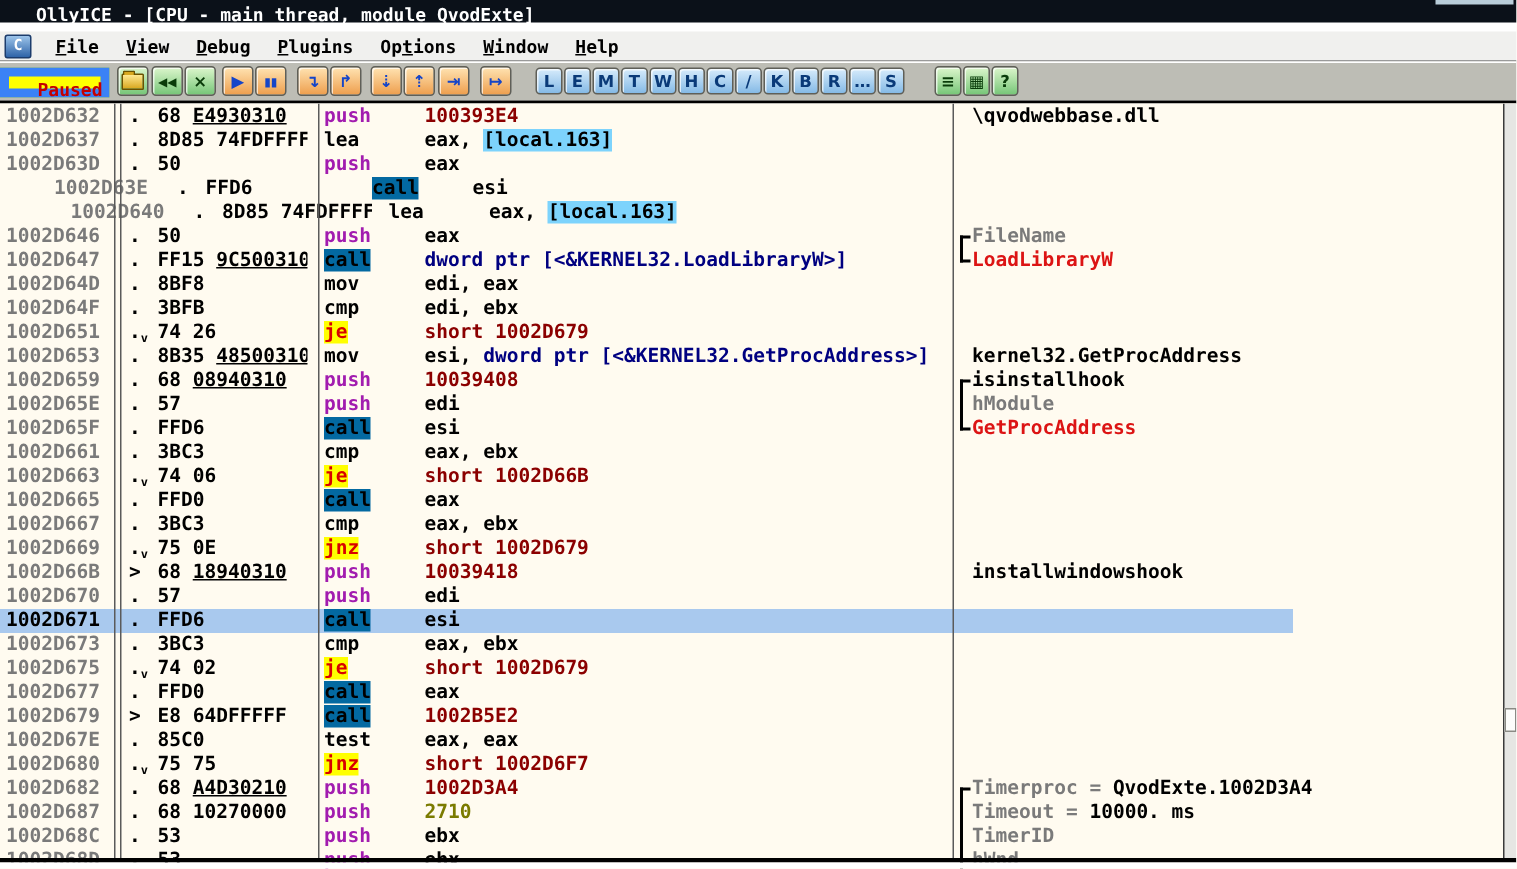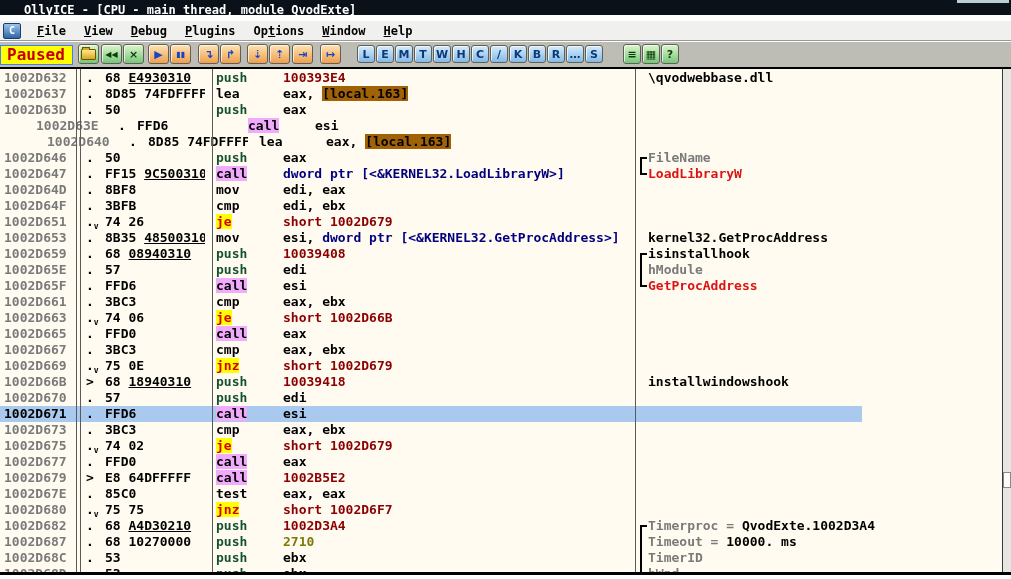--- a/index.html
+++ b/index.html
@@ -16,21 +16,21 @@
            border-bottom:1px solid #9a9a9a;box-sizing:border-box;display:flex;align-items:center;
            font-size:12px;color:#000}
   .cicon{width:16px;height:14px;margin:0 7px 0 3px;background:linear-gradient(#9cc4ea,#2f64a8);
          border:1px solid #1c3c6c;color:#fff;font-size:10px;line-height:13px;text-align:center;border-radius:2px}
   .menu-item{padding:0 9px;height:20px;line-height:20px}
   .menu-item u{text-decoration:underline}
   
   .toolbar{position:absolute;left:0;top:41px;width:1011px;height:26px;background:#bdbdb5;
            border-top:1px solid #fff;box-sizing:border-box}
   .paused{position:absolute;left:0;top:3px;width:73px;height:20px;background:#ffff00;color:#c40000;
-          font-size:16px;line-height:18px;padding-left:6px;border:1px solid #3b82f6;box-sizing:border-box}
+          font-size:12px;line-height:18px;padding-left:19px;border:6px solid #3b82f6;box-sizing:border-box}
   .tbtn{position:absolute;top:2px;width:21px;height:20px;border:1px solid #5f5f58;border-radius:3px;
         box-sizing:border-box;font-family:"DejaVu Sans",sans-serif;font-size:11px;font-weight:bold;
         display:flex;align-items:center;justify-content:center;box-shadow:inset 1px 1px 0 rgba(255,255,255,.7)}
   .tbtn.orange{background:linear-gradient(#ffe3b2,#ee9f4e);color:#1545c8}
   .tbtn.green{background:linear-gradient(#dcf6cc,#77c678;);background:linear-gradient(#dcf6cc,#77c678);color:#0a3c0a}
   .tbtn.blue{top:3px;width:18px;height:18px;background:linear-gradient(#d6ebfb,#85baE6);color:#0a3a78;font-size:11px}
   .folder-ic{width:13px;height:9px;background:linear-gradient(#ffe890,#d8a820);border:1px solid #6a5200;
              border-radius:1px;position:relative}
   .folder-ic:before{content:"";position:absolute;left:0;top:-3px;width:6px;height:2px;
              background:#d8a820;border:1px solid #6a5200;border-bottom:none;border-radius:1px 1px 0 0}
@@ -41,29 +41,29 @@
   .row.sel{background:#a9c9ee}
   .cell{position:absolute;top:0;height:16px}
   .addr{left:4px;color:#7a7a7a}
   .row.sel .addr{color:#000}
   .mark{left:86px;color:#000}
   .mark .dn{font-size:8px;vertical-align:-3px}
   .bytes{left:105px;width:100px;overflow:hidden;color:#000}
   .bytes .u{text-decoration:underline}
   .mn{left:216px}
   .mn-norm{color:#000}
-  .mn-push{color:#14532d}
-  .mn-call{color:#000;background:#f0abfc}
+  .mn-push{color:#a21caf}
+  .mn-call{color:#000;background:#0369a1}
   .mn-jcc{color:#d80000;background:#ffff00}
   .ops{left:283px}
   .op-reg{color:#000}
   .op-imm{color:#8b0000}
   .op-jmp{color:#8b0000}
   .op-api{color:#000080}
-  .op-mem{color:#000;background:#a16207}
+  .op-mem{color:#000;background:#7dd3fc}
   .op-olv{color:#7b7b00}
   .cmt{left:648px}
   .cmt-blk{color:#000}
   .cmt-gry{color:#7a7a7a}
   .cmt-red{color:#dc1414}
   .brk{position:absolute;left:640px;width:7px;box-sizing:border-box}
   .brk.top{top:7px;height:9px;border-left:2px solid #000;border-top:2px solid #000}
   .brk.mid{top:0;height:16px;border-left:2px solid #000}
   .brk.bottom{top:0;height:9px;border-left:2px solid #000;border-bottom:2px solid #000}
   .vsep{position:absolute;top:0;width:1px;height:503px;background:#5a5a5a}

